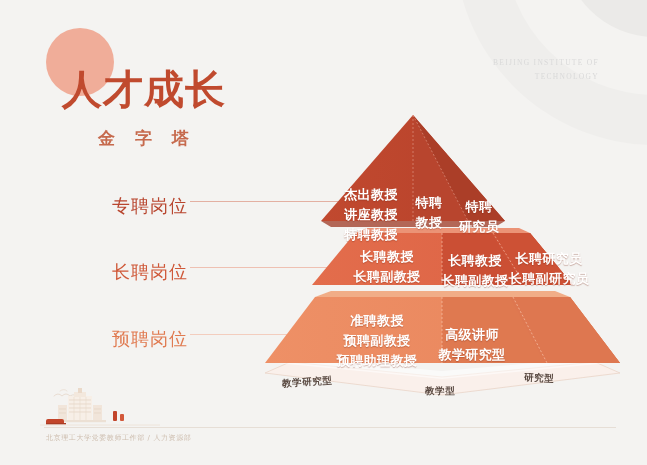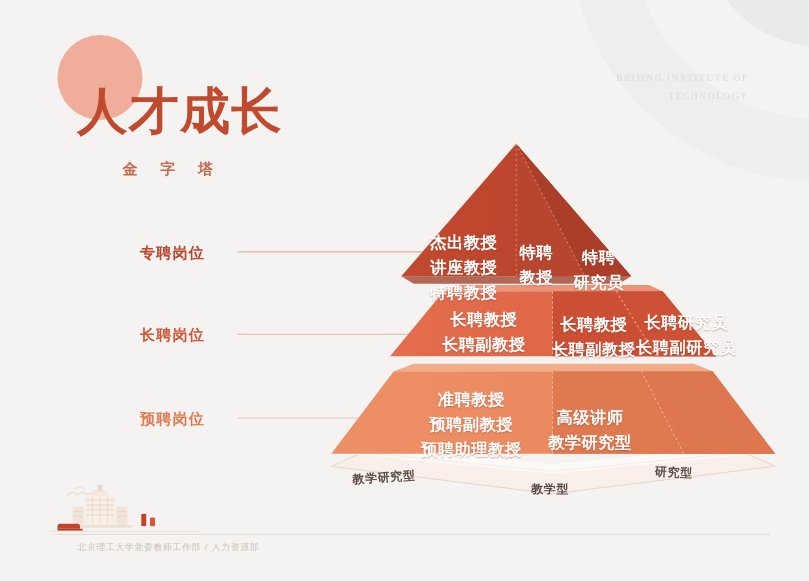--- a/index.html
+++ b/index.html
@@ -21,37 +21,37 @@
   #main-title{
     position:absolute;left:16px;top:47px;
     font-size:40px;font-weight:700;letter-spacing:1px;
     color:#c04a2e;line-height:1;
     font-family:"DejaVu Sans","Liberation Sans",sans-serif;
     white-space:nowrap;
     text-align:center;
   }
   #sub-title{
     position:absolute;left:52px;top:105px;
-    font-size:12px;font-weight:700;letter-spacing:7px;
+    font-size:17px;font-weight:700;letter-spacing:7px;
     color:#c66a4d;white-space:nowrap;
     font-family:"DejaVu Sans","Liberation Sans",sans-serif;
   }
 
   
   #brand-en{
     position:absolute;right:48px;top:56px;width:140px;
     text-align:right;color:#d9d9d9;
     font-family:"Liberation Serif","DejaVu Serif",serif;
     font-size:7.5px;letter-spacing:1.3px;line-height:1.9;
   }
 
   
   .tier-label{
     position:absolute;
-    font-size:12px;font-weight:700;letter-spacing:1px;white-space:nowrap;
+    font-size:18px;font-weight:400;letter-spacing:1px;white-space:nowrap;
     font-family:"DejaVu Sans","Liberation Sans",sans-serif;
   }
   .tier-line{position:absolute;height:1px;}
 
   #label-zhuanpin{left:112px;top:194px;color:#b8452e;}
   #line-zhuanpin{left:190px;top:201px;width:215px;background:#e3b0a2;}
 
   #label-changpin{left:112px;top:260px;color:#cf5838;}
   #line-changpin{left:190px;top:267px;width:150px;background:#eec0b2;}
 
@@ -76,21 +76,21 @@
     font-family:"DejaVu Sans","Liberation Sans",sans-serif;
   }
   #cap-teaching-research{left:282px;top:376px;transform:rotate(-4deg);}
   #cap-teaching{left:425px;top:385px;}
   #cap-research{left:524px;top:372px;transform:rotate(3deg);}
 
   
   #footer{position:absolute;left:40px;bottom:14px;width:580px;height:60px;}
   #footer-rule{position:absolute;left:4px;top:36px;width:572px;height:1px;background:#e6ded6;}
   #footer-text{
-    position:absolute;left:22px;top:42px;
+    position:absolute;left:6px;top:42px;
     font-size:7px;color:#cdbdae;letter-spacing:.6px;white-space:nowrap;
     font-family:"DejaVu Sans","Liberation Sans",sans-serif;
   }
   #footer-building{position:absolute;left:0px;top:-4px;}
 </style>
 </head>
 <body>
 
 <svg id="bg-decor" width="647" height="465" viewBox="0 0 647 465">
   <defs>

